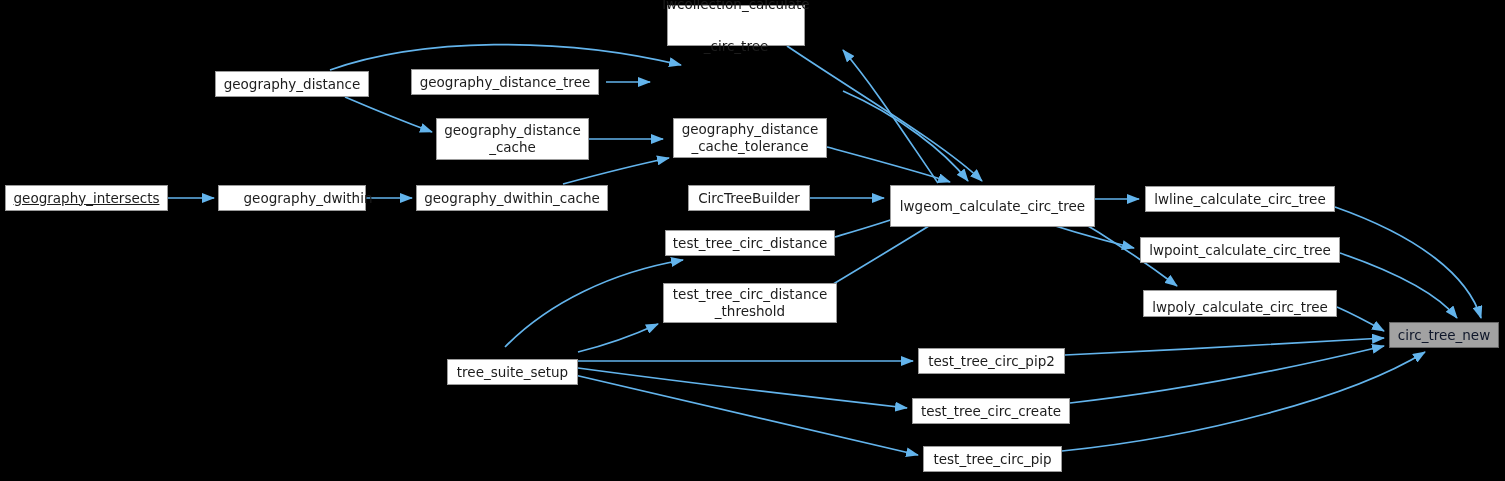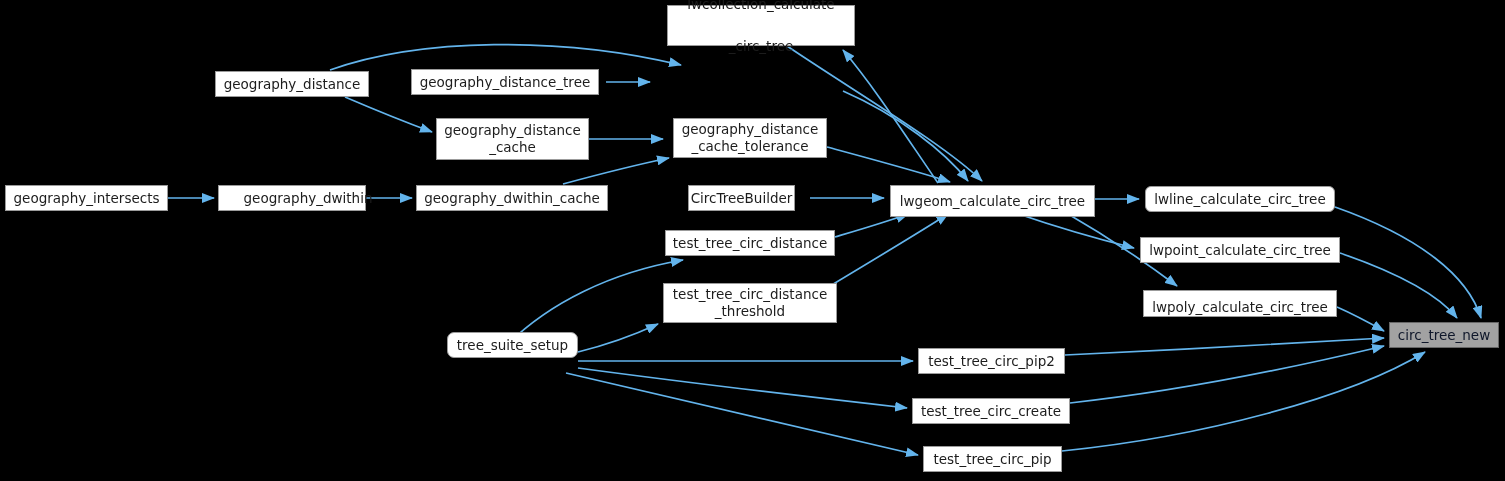--- a/index.html
+++ b/index.html
@@ -61,73 +61,73 @@
       <path d="M505,347 C548,303 612,272 683,260" class="edge" marker-end="url(#arrow)"></path>
       <path d="M578,352 C606,345 632,336 658,324" class="edge" marker-end="url(#arrow)"></path>
       <path d="M578,361 L913,361" class="edge" marker-end="url(#arrow)"></path>
       <path d="M578,368 C690,383 800,396 907,408" class="edge" marker-end="url(#arrow)"></path>
       <path d="M566,373 C690,402 812,430 918,455" class="edge" marker-end="url(#arrow)"></path>
       <path d="M1065,355 C1170,350 1290,344 1384,338" class="edge" marker-end="url(#arrow)"></path>
       <path d="M1070,403 C1180,391 1300,366 1384,346" class="edge" marker-end="url(#arrow)"></path>
       <path d="M1062,451 C1200,437 1350,398 1425,352" class="edge" marker-end="url(#arrow)"></path>
     </svg>
 
-<div class="node" style="left: 667px; top: 5px; width: 188px; height: 41px; gap: 25px;">
+<div class="node" style="left: 667px; top: 5px; width: 138px; height: 41px; gap: 25px;">
       <div>lwcollection_calculate</div>
       <div>_circ_tree</div>
     </div>
     <div class="node" style="left: 215px; top: 71px; width: 154px; height: 26px;">
       <div>geography_distance</div>
     </div>
     <div class="node" style="left: 411px; top: 69px; width: 188px; height: 26px;">
       <div>geography_distance_tree</div>
     </div>
     <div class="node" style="left: 436px; top: 118px; width: 153px; height: 42px;">
       <div>geography_distance</div>
       <div>_cache</div>
     </div>
     <div class="node" style="left: 673px; top: 118px; width: 154px; height: 40px;">
       <div>geography_distance</div>
       <div>_cache_tolerance</div>
     </div>
-    <div class="node" style="left: 5px; top: 185px; width: 163px; height: 26px;">
+    <div class="node" style="left: 5px; top: 185px; width: 163px; height: 26px; text-decoration: underline;">
       <div>geography_intersects</div>
     </div>
     <div class="node" style="left: 218px; top: 185px; width: 148px; height: 26px; padding-left: 32px;">
       <div>geography_dwithin</div>
     </div>
     <div class="node" style="left: 416px; top: 185px; width: 192px; height: 26px;">
       <div>geography_dwithin_cache</div>
     </div>
-    <div class="node" style="left: 688px; top: 185px; width: 107px; height: 26px;">
+    <div class="node" style="left: 688px; top: 185px; width: 122px; height: 26px;">
       <div>CircTreeBuilder</div>
     </div>
-    <div class="node" style="left: 890px; top: 185px; width: 205px; height: 32px;">
+    <div class="node" style="left: 890px; top: 185px; width: 205px; height: 42px;">
       <div>lwgeom_calculate_circ_tree</div>
     </div>
-    <div class="node" style="left: 1145px; top: 186px; width: 190px; height: 26px; border-radius: 6px;">
+    <div class="node" style="left: 1145px; top: 186px; width: 190px; height: 26px;">
       <div>lwline_calculate_circ_tree</div>
     </div>
     <div class="node" style="left: 1140px; top: 237px; width: 200px; height: 26px; justify-content: center;">
       <div>lwpoint_calculate_circ_tree</div>
     </div>
     <div class="node" style="left: 1143px; top: 290px; width: 194px; height: 27px; justify-content: flex-end;">
       <div>lwpoly_calculate_circ_tree</div>
     </div>
     <div class="node highlight" style="left: 1389px; top: 322px; width: 110px; height: 26px;">
       <div>circ_tree_new</div>
     </div>
     <div class="node" style="left: 665px; top: 230px; width: 170px; height: 26px;">
       <div>test_tree_circ_distance</div>
     </div>
     <div class="node" style="left: 663px; top: 283px; width: 174px; height: 40px;">
       <div>test_tree_circ_distance</div>
       <div>_threshold</div>
     </div>
-    <div class="node" style="left: 447px; top: 332px; width: 131px; height: 26px; border-radius: 7px;">
+    <div class="node" style="left: 447px; top: 359px; width: 131px; height: 26px;">
       <div>tree_suite_setup</div>
     </div>
     <div class="node" style="left: 918px; top: 348px; width: 147px; height: 26px;">
       <div>test_tree_circ_pip2</div>
     </div>
     <div class="node" style="left: 912px; top: 398px; width: 158px; height: 26px;">
       <div>test_tree_circ_create</div>
     </div>
     <div class="node" style="left: 923px; top: 446px; width: 139px; height: 26px;">
       <div>test_tree_circ_pip</div>

